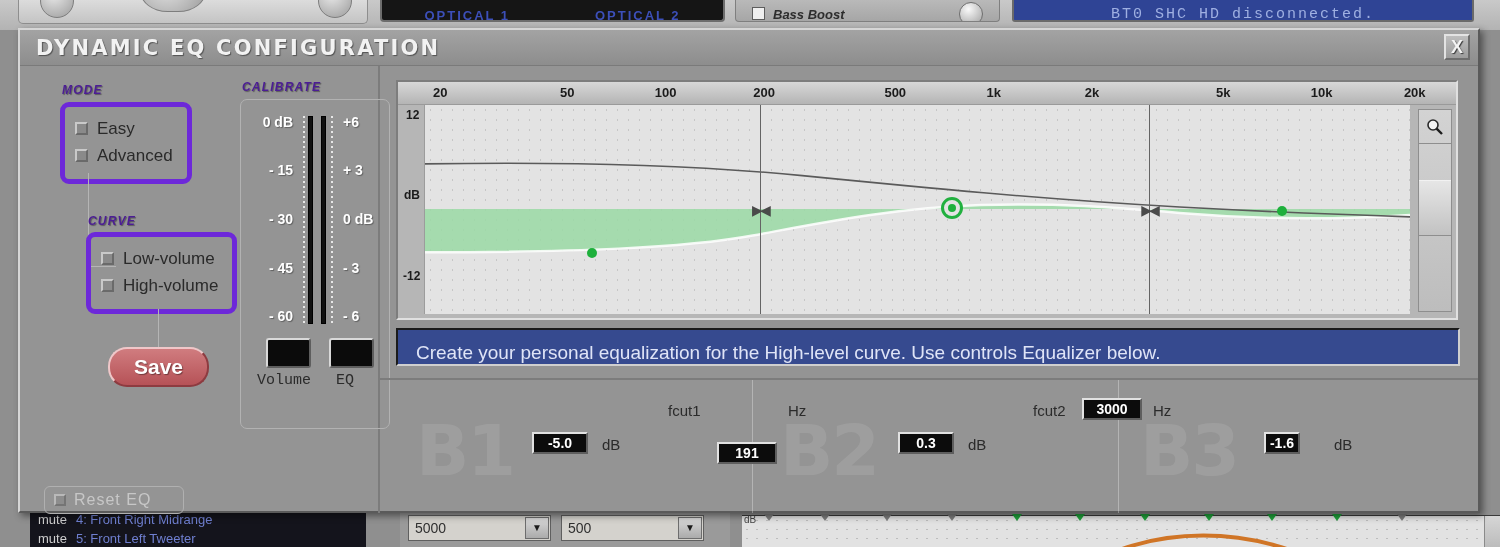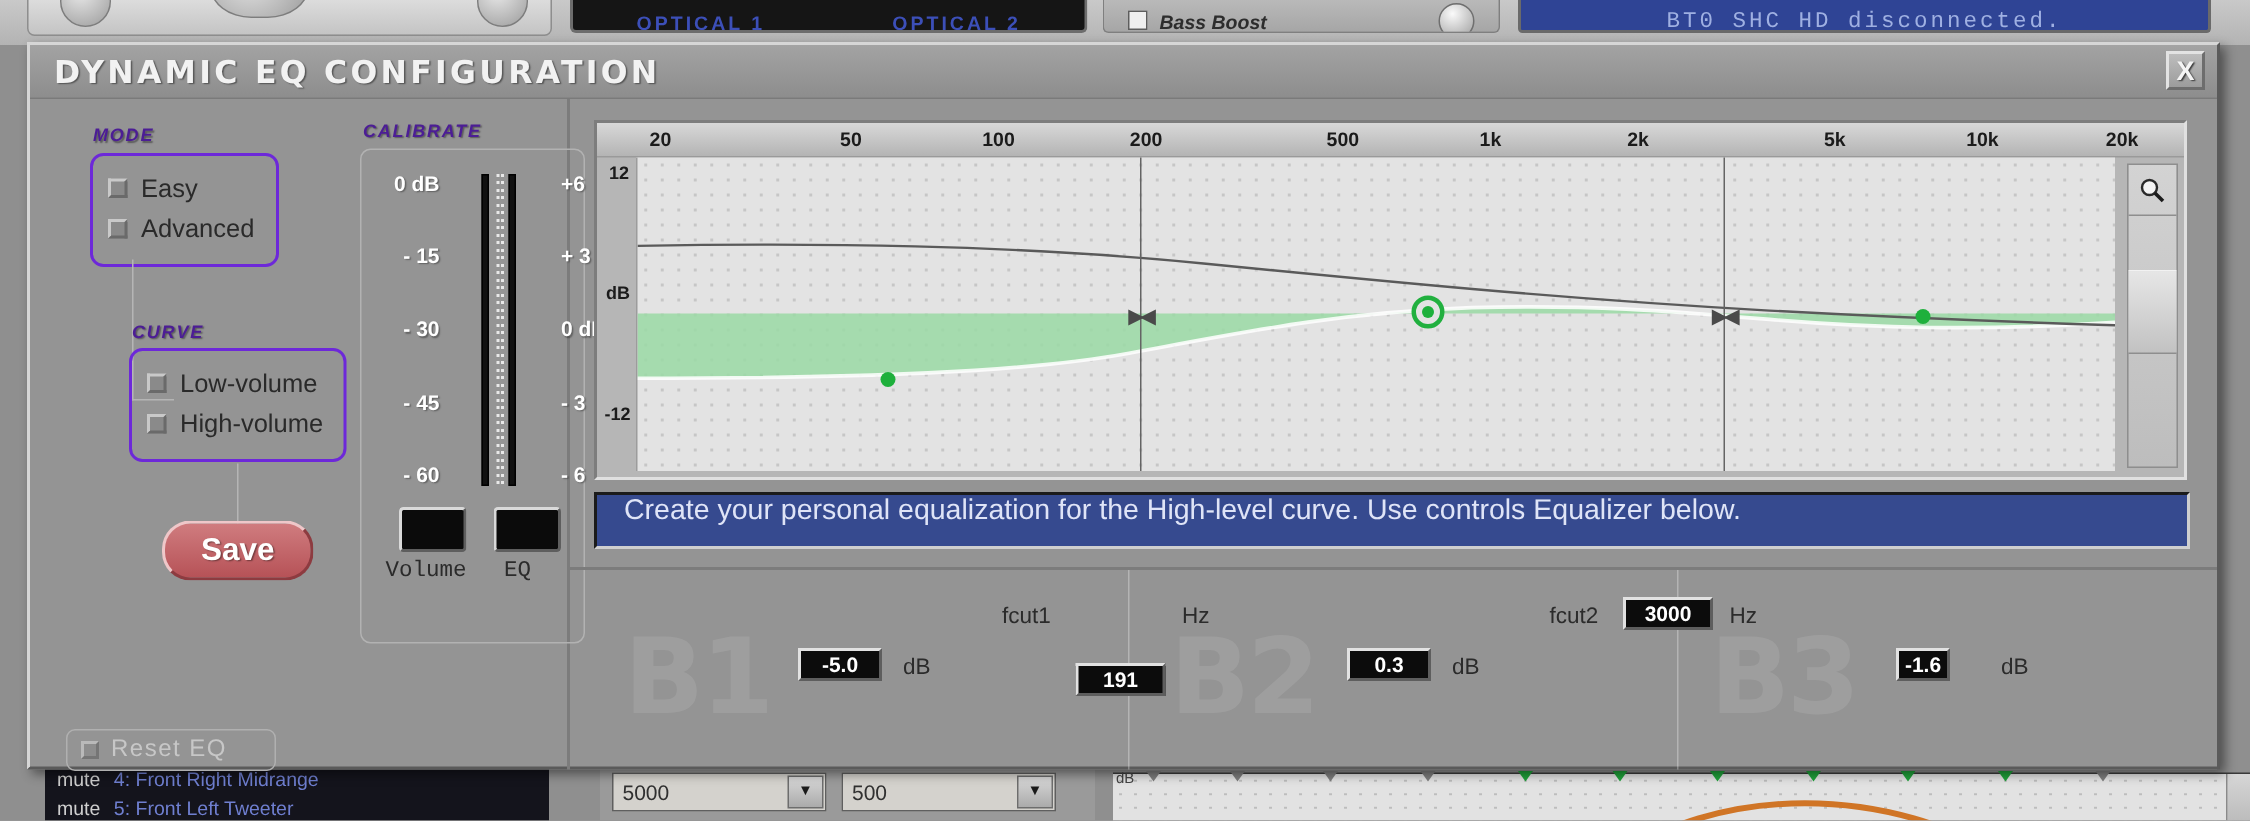--- a/index.html
+++ b/index.html
@@ -154,21 +154,21 @@
   
   .left-col {
     width: 360px; border-right: 2px solid #7c7c7c;
     position: relative; padding: 14px 0 0 16px;
   }
   .grp-label {
     font-size: 12px; font-weight: bold; font-style: italic; color: #4c1d95;
     letter-spacing: 1.2px; text-shadow: 1px 1px 1px rgba(0,0,0,0.4);
   }
   .round-box {
-    border: 2px solid #6d28d9; border-radius: 9px;
+    border: 5px solid #6d28d9; border-radius: 9px;
     padding: 8px 14px 10px 10px; display: inline-block;
   }
   .radio-row { display: flex; align-items: center; gap: 9px; height: 27px; }
   .radio-box {
     width: 13px; height: 13px; background: #8a8a8a;
     border: 2px solid #c9c9c9; border-right-color: #6a6a6a; border-bottom-color: #6a6a6a;
     flex: none;
   }
   .radio-label { font-size: 17px; color: #2a2a2a; white-space: nowrap; }
 
@@ -196,21 +196,21 @@
     width: 12px; height: 12px; background: #8d8d8d;
     border: 2px solid #b9b9b9; border-right-color: #757575; border-bottom-color: #757575;
   }
 
   
   .cal-title { position: absolute; left: 222px; top: 14px; }
   .cal-box {
     position: absolute; left: 220px; top: 33px; width: 150px; height: 330px;
     border: 1px solid #b2b2b2; border-radius: 7px;
   }
-  .meter-group { position: absolute; top: 16px; display: flex; gap: 31px; }
+  .meter-group { position: absolute; top: 16px; display: flex; }
   .meter-group.vol { left: 10px; }
   .meter-group.eq  { left: 78px; }
   .meter-scale {
     width: 46px; height: 208px; position: relative;
     font-size: 14px; font-weight: bold; color: #ffffff;
     text-shadow: 1px 1px 1px rgba(0,0,0,0.35);
   }
   .meter-scale.right { order: 2; }
   .meter-scale .tk { position: absolute; white-space: nowrap; }
   .meter-scale.left .tk { right: 4px; }
@@ -306,21 +306,21 @@
   .zoom-thumb {
     position: absolute; left: 0; top: 70px; width: 100%; height: 56px;
     background: linear-gradient(#e6e6e6,#c2c2c2);
     border-top: 1px solid #f2f2f2; border-bottom: 1px solid #8e8e8e;
   }
 
   .info-bar {
     position: absolute; left: 16px; top: 262px; width: 1064px; height: 38px;
     background: #364a8f;
     border: 2px solid #1b1b1b; border-right-color: #cfcfcf; border-bottom-color: #cfcfcf;
-    display: flex; align-items: flex-start; padding-left: 18px;
+    display: flex; align-items: flex-end; padding-left: 18px;
     color: #dfe4f7; font-size: 19px;
   }
 
   .band-area {
     position: absolute; left: 0; top: 312px; right: 0; bottom: 0;
     border-top: 2px solid #7c7c7c;
   }
   .band-wm {
     position: absolute; top: 30px; font-size: 70px; font-weight: bold;
     color: rgba(255,255,255,0.10); letter-spacing: -2px;

